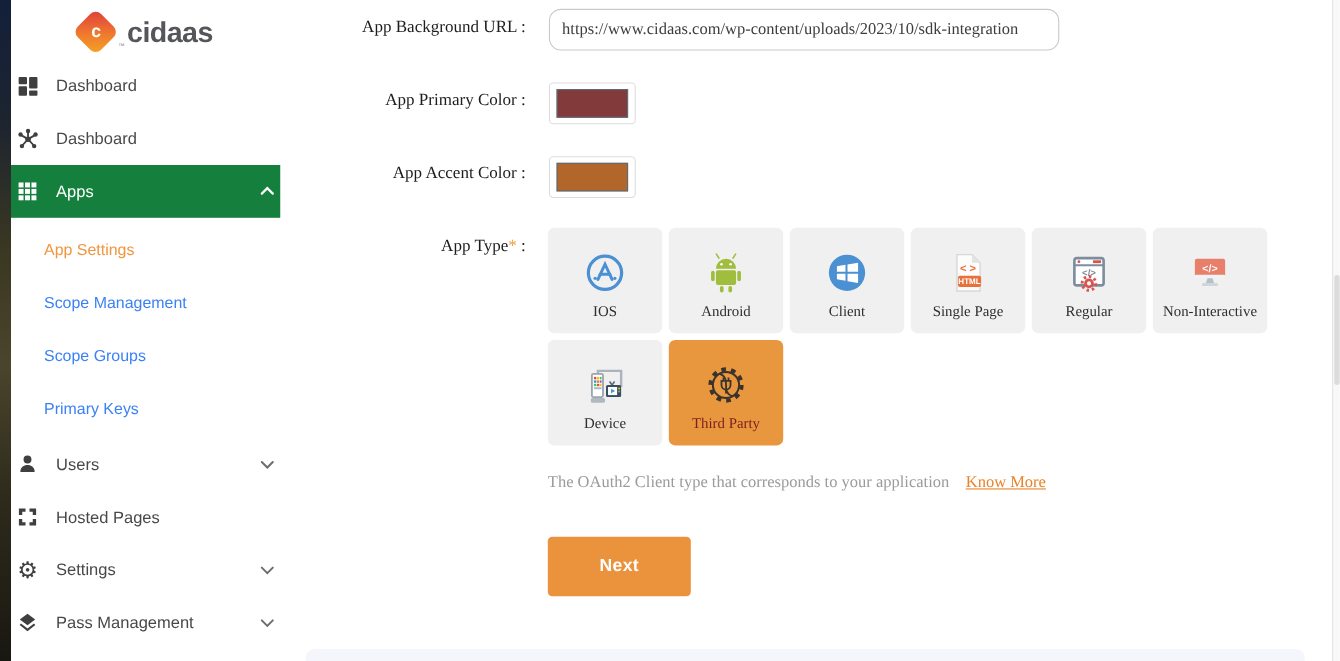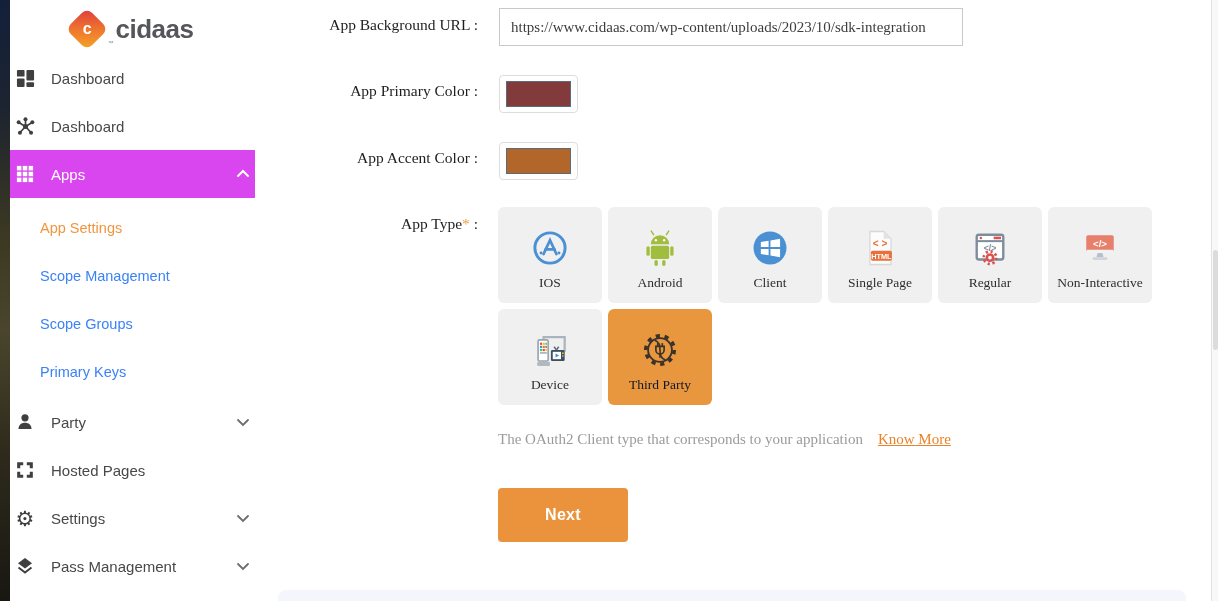--- a/index.html
+++ b/index.html
@@ -18,48 +18,48 @@
     background:linear-gradient(135deg,#e2453a 10%,#ef7a2e 55%,#f5a623 100%);
     transform:rotate(45deg); display:flex; align-items:center; justify-content:center; }
   .logo-diamond span { transform:rotate(-45deg); color:#fff; font-weight:bold; font-size:16px; }
   .logo-tm { font-size:6px; color:#8a8a8a; align-self:flex-end; margin:0 2px 8px 6px; }
   .logo-text { font-size:26px; font-weight:bold; color:#55565a; letter-spacing:-0.5px; }
 
   .nav-item { height:48px; display:flex; align-items:center; padding:0 4px; color:#484848;
     font-size:15px; cursor:pointer; }
   .nav-item .ic { width:22px; height:22px; display:flex; align-items:center; justify-content:center; flex:0 0 22px; }
   .nav-item .lbl { margin-left:15px; flex:1; }
-  .nav-item.active { background:#d946ef; color:#fff; }
+  .nav-item.active { background:#15803d; color:#fff; }
   .nav-item.active svg .fillc { fill:#fff; }
   .chev { width:16px; height:16px; flex:0 0 16px; }
   .subnav { padding:6px 0 2px 12px; }
   .subnav-item { height:48px; display:flex; align-items:center; padding-left:18px;
     font-size:14.5px; color:#3b82f6; cursor:pointer; }
   .subnav-item.active { color:#f1953f; }
   .gear-glyph { font-size:21px; color:#3f3f3f; line-height:1; }
 
   
   .main { position:absolute; left:255px; top:0; width:956px; height:601px; background:#fff;
           font-family:"Liberation Serif", serif; }
   .flabel { position:absolute; left:0; width:223px; text-align:right; font-size:15.5px; color:#1d1d1d; }
   .req { color:#f0a040; }
   .url-input { position:absolute; left:244px; top:8px; width:464px; height:38px;
-    border:1px solid #c9c9c9; border-radius:0; padding:0 11px; font-size:15px; color:#3d3d3d;
+    border:1px solid #c9c9c9; border-radius:11px; padding:0 11px; font-size:15px; color:#3d3d3d;
     font-family:"Liberation Serif", serif; background:#fff; outline:none; }
   .swatch-box { position:absolute; left:244px; width:79px; height:38px; background:#fff;
     border:1px solid #ddd; border-radius:4px; padding:5px 6px; cursor:pointer; }
   .swatch-inner { width:100%; height:100%; border:1px solid #5a6b7a; }
 
   .tiles { position:absolute; left:243px; top:207px; width:660px; display:flex; flex-wrap:wrap; gap:6px; }
   .tile { width:104px; height:96px; background:#f0f0f1; border-radius:6px; cursor:pointer;
     display:flex; flex-direction:column; align-items:center; justify-content:center; padding-top:4px; }
   .tile .ticon { width:48px; height:48px; display:flex; align-items:center; justify-content:center; }
   .tile .tlabel { font-size:13.5px; color:#2e2e2e; margin-top:3px; white-space:nowrap; }
   .tile.selected { background:#e9973f; }
-  .tile.selected .tlabel { color:#0f172a; }
+  .tile.selected .tlabel { color:#7f1d1d; }
 
   .helper { position:absolute; left:243px; top:431px; font-size:15px; color:#9b9b9b;font-family:Liberation Serif, serif; }
   .know-more { display:inline-block; margin-left:15px; color:#e8832a; text-decoration:underline; cursor:pointer; }
   .next-btn { position:absolute; left:243px; top:488px; width:130px; height:54px; background:#ea923c;
     border:none; border-radius:4px; color:#fff; font-size:16px; font-weight:bold;
     font-family:"Liberation Sans", sans-serif; letter-spacing:.3px; cursor:pointer; }
   .bottom-panel { position:absolute; left:23px; top:590px; width:908px; height:11px;
     background:#f4f6fb; border-radius:8px 8px 0 0; }
 
   
@@ -154,21 +154,21 @@
 
     <div class="nav-item">
       <span class="ic">
         <svg width="20" height="20" viewBox="0 0 20 20">
             <g class="fillc" fill="#3f3f3f">
           <circle cx="10" cy="5.8" r="3.6"></circle>
               <path d="M3.5,17 c0-4.2 3-6.2 6.5-6.2 s6.5,2 6.5,6.2 z"></path>
         </g>
           </svg>
       </span>
-      <span class="lbl">Party</span>
+      <span class="lbl">Users</span>
       <span class="chev">
         <svg width="16" height="16" viewBox="0 0 16 16">
             <polyline points="3,6 8,11 13,6" fill="none" stroke="#6d6d6d" stroke-width="1.8" stroke-linecap="round"></polyline>
           </svg>
       </span>
     </div>
 
     <div class="nav-item">
       <span class="ic">
         <svg width="18" height="18" viewBox="0 0 20 20">

